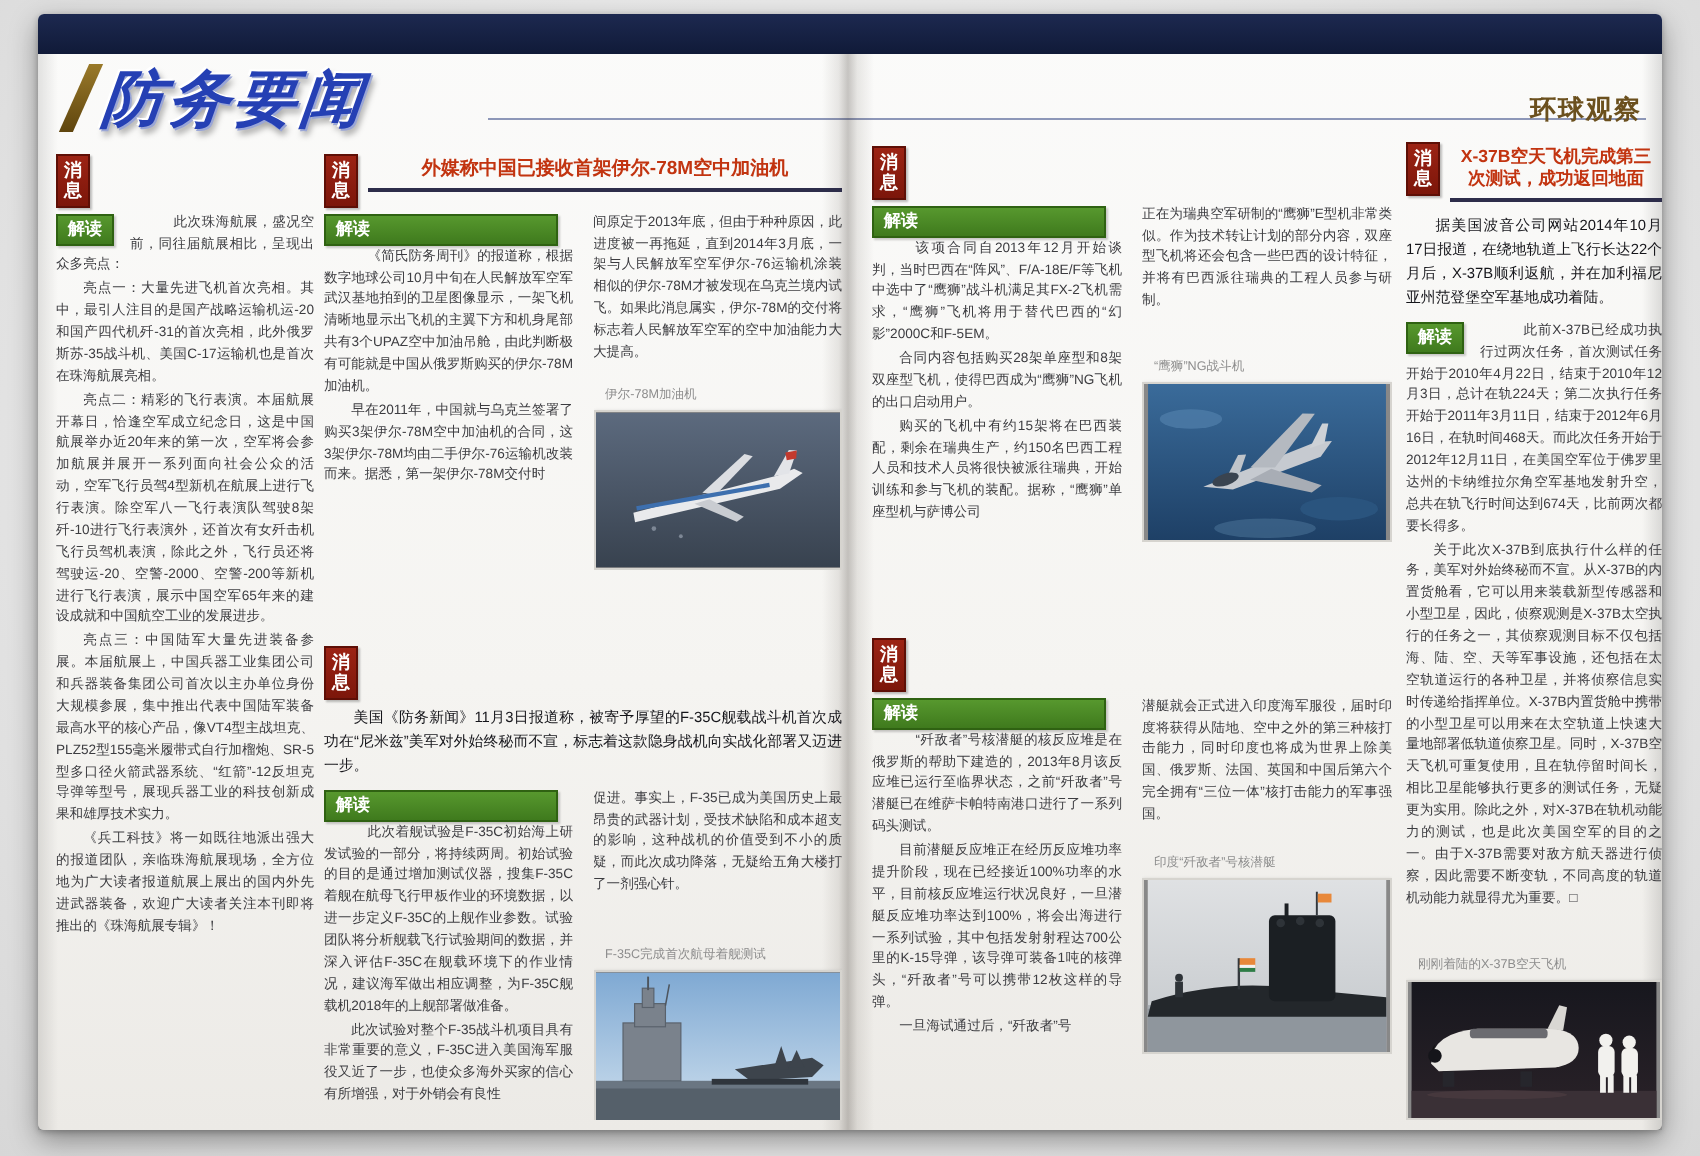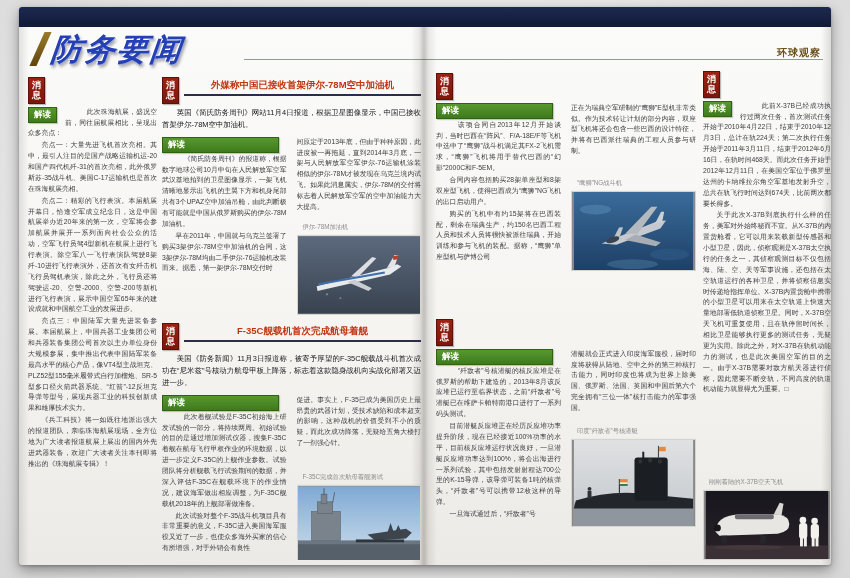--- a/index.html
+++ b/index.html
@@ -9,21 +9,21 @@
   #spread{position:absolute;left:19px;top:7px;width:812px;height:558px;border-radius:3px;
     background:linear-gradient(180deg,#fbfbfa 0%,#f5f4f1 60%,#eceae6 100%);
     box-shadow:0 5px 14px rgba(0,0,0,.38), 0 1px 3px rgba(0,0,0,.25);}
   #topbar{position:absolute;left:0;top:0;width:812px;height:20px;background:linear-gradient(180deg,#1d2950,#101a38);border-radius:3px 3px 0 0;}
   .slash{position:absolute;width:7px;height:34px;transform:skewX(-24deg);}
   #slash-gold{left:18px;top:25px;background:linear-gradient(180deg,#9a7a2a,#5f450e);}
   #logo{position:absolute;left:32px;top:22px;font-size:31px;font-weight:900;font-style:italic;
     letter-spacing:2px;color:#2540b4;transform:skewX(-6deg);
     text-shadow:-1px -1px 0 #ffffff,1px 1px 0 #9aa6d6,2px 3px 3px rgba(0,0,0,.35);}
   #head-line{position:absolute;left:225px;top:52px;width:579px;height:1px;background:#8d97b8;}
-  #section-label{position:absolute;right:10px;top:39px;font-size:10px;font-weight:bold;color:#6b501e;letter-spacing:1px;}
+  #section-label{position:absolute;right:10px;top:39px;font-size:13px;font-weight:bold;color:#6b501e;letter-spacing:1px;}
   #gutter{position:absolute;left:392px;top:20px;width:26px;height:538px;pointer-events:none;
     background:linear-gradient(90deg,rgba(0,0,0,0) 0%,rgba(60,50,40,.10) 32%,rgba(40,32,24,.25) 50%,rgba(60,50,40,.10) 68%,rgba(0,0,0,0) 100%);}
   .edge-shade{position:absolute;top:20px;height:538px;width:10px;pointer-events:none;}
   #edge-left{left:0;background:linear-gradient(90deg,rgba(0,0,0,.10),rgba(0,0,0,0));}
   #edge-right{right:0;background:linear-gradient(270deg,rgba(0,0,0,.12),rgba(0,0,0,0));}
 
   .art{position:absolute;overflow:hidden;}
   .art-head{display:flex;align-items:flex-start;margin-bottom:3px;}
   .badge-news{flex:none;width:13px;background:linear-gradient(180deg,#9c2314,#7c160a);border:1px solid #5e0f06;
     color:#fff;font-size:9px;font-weight:bold;line-height:1.15;text-align:center;padding:2px 1px;
@@ -77,21 +77,20 @@
         <p>亮点三：中国陆军大量先进装备参展。本届航展上，中国兵器工业集团公司和兵器装备集团公司首次以主办单位身份大规模参展，集中推出代表中国陆军装备最高水平的核心产品，像VT4型主战坦克、PLZ52型155毫米履带式自行加榴炮、SR-5型多口径火箭武器系统、“红箭”-12反坦克导弹等型号，展现兵器工业的科技创新成果和雄厚技术实力。</p>
         <p>《兵工科技》将一如既往地派出强大的报道团队，亲临珠海航展现场，全方位地为广大读者报道航展上展出的国内外先进武器装备，欢迎广大读者关注本刊即将推出的《珠海航展专辑》！</p>
       </div>
     </div>
 
     <div class="art" id="art-il78">
       <div class="art-head">
         <div class="badge-news">消息</div>
         <div class="head-title">外媒称中国已接收首架伊尔-78M空中加油机</div>
       </div>
-      <p class="intro">英国《简氏防务周刊》网站11月4日报道，根据卫星图像显示，中国已接收首架伊尔-78M空中加油机。</p>
       <div class="twocol" style="height:178px;">
         <div class="subcol bodytext">
           <span class="badge-analysis">解读</span>
           <p class="lead">《简氏防务周刊》的报道称，根据数字地球公司10月中旬在人民解放军空军武汉基地拍到的卫星图像显示，一架飞机清晰地显示出飞机的主翼下方和机身尾部共有3个UPAZ空中加油吊舱，由此判断极有可能就是中国从俄罗斯购买的伊尔-78M加油机。</p>
           <p>早在2011年，中国就与乌克兰签署了购买3架伊尔-78M空中加油机的合同，这3架伊尔-78M均由二手伊尔-76运输机改装而来。据悉，第一架伊尔-78M交付时</p>
         </div>
         <div class="subcol bodytext">
           <p style="text-indent:0;">间原定于2013年底，但由于种种原因，此进度被一再拖延，直到2014年3月底，一架与人民解放军空军伊尔-76运输机涂装相似的伊尔-78M才被发现在乌克兰境内试飞。如果此消息属实，伊尔-78M的交付将标志着人民解放军空军的空中加油能力大大提高。</p>
           <div class="caption cap-auto">伊尔-78M加油机</div>
           <svg class="photo" viewBox="0 0 127 80" width="127" height="80" xmlns="http://www.w3.org/2000/svg">
@@ -113,23 +112,22 @@
             <circle cx="30" cy="60" r="1.2" fill="#7d8795"></circle>
               <circle cx="44" cy="64" r="1" fill="#7d8795"></circle>
           </svg>
         </div>
       </div>
     </div>
 
     <div class="art" id="art-f35c">
       <div class="art-head">
         <div class="badge-news">消息</div>
-        <div class="head-title">F-35C舰载机首次完成航母着舰</div>
-      </div>
-      <p class="intro">美国《防务新闻》11月3日报道称，被寄予厚望的F-35C舰载战斗机首次成功在“尼米兹”号核动力航母甲板上降落，标志着这款隐身战机向实战化部署又迈进一步。</p>
+      </div>
+      <p class="intro">美国《防务新闻》11月3日报道称，被寄予厚望的F-35C舰载战斗机首次成功在“尼米兹”美军对外始终秘而不宣，标志着这款隐身战机向实战化部署又迈进一步。</p>
       <div class="twocol" style="height:168px;">
         <div class="subcol bodytext">
           <span class="badge-analysis">解读</span>
           <p class="lead">此次着舰试验是F-35C初始海上研发试验的一部分，将持续两周。初始试验的目的是通过增加测试仪器，搜集F-35C着舰在航母飞行甲板作业的环境数据，以进一步定义F-35C的上舰作业参数。试验团队将分析舰载飞行试验期间的数据，并深入评估F-35C在舰载环境下的作业情况，建议海军做出相应调整，为F-35C舰载机2018年的上舰部署做准备。</p>
           <p>此次试验对整个F-35战斗机项目具有非常重要的意义，F-35C进入美国海军服役又近了一步，也使众多海外买家的信心有所增强，对于外销会有良性</p>
         </div>
         <div class="subcol bodytext">
           <p style="text-indent:0;">促进。事实上，F-35已成为美国历史上最昂贵的武器计划，受技术缺陷和成本超支的影响，这种战机的价值受到不小的质疑，而此次成功降落，无疑给五角大楼打了一剂强心针。</p>
           <div class="caption cap-auto">F-35C完成首次航母着舰测试</div>
           <svg class="photo" viewBox="0 0 127 78" width="127" height="78" xmlns="http://www.w3.org/2000/svg">
@@ -241,21 +239,23 @@
             <circle cx="16" cy="50" r="2" fill="#2e3338"></circle>
             <rect x="14" y="52" width="4" height="8" fill="#2e3338"></rect>
           </svg>
         </div>
       </div>
     </div>
 
     <div class="art" id="art-x37b">
       <div class="art-head">
         <div class="badge-news">消息</div>
-      </div>
+        <div class="head-title small">X-37B空天飞机完成第三次测试，成功返回地面</div>
+      </div>
+      <p class="intro">据美国波音公司网站2014年10月17日报道，在绕地轨道上飞行长达22个月后，X-37B顺利返航，并在加利福尼亚州范登堡空军基地成功着陆。</p>
       <div class="bodytext" style="flex:1 1 auto;">
         <span class="badge-analysis">解读</span>
         <p class="lead">此前X-37B已经成功执行过两次任务，首次测试任务开始于2010年4月22日，结束于2010年12月3日，总计在轨224天；第二次执行任务开始于2011年3月11日，结束于2012年6月16日，在轨时间468天。而此次任务开始于2012年12月11日，在美国空军位于佛罗里达州的卡纳维拉尔角空军基地发射升空，总共在轨飞行时间达到674天，比前两次都要长得多。</p>
         <p>关于此次X-37B到底执行什么样的任务，美军对外始终秘而不宣。从X-37B的内置货舱看，它可以用来装载新型传感器和小型卫星，因此，侦察观测是X-37B太空执行的任务之一，其侦察观测目标不仅包括海、陆、空、天等军事设施，还包括在太空轨道运行的各种卫星，并将侦察信息实时传递给指挥单位。X-37B内置货舱中携带的小型卫星可以用来在太空轨道上快速大量地部署低轨道侦察卫星。同时，X-37B空天飞机可重复使用，且在轨停留时间长，相比卫星能够执行更多的测试任务，无疑更为实用。除此之外，对X-37B在轨机动能力的测试，也是此次美国空军的目的之一。由于X-37B需要对敌方航天器进行侦察，因此需要不断变轨，不同高度的轨道机动能力就显得尤为重要。□</p>
       </div>
       <div class="caption">刚刚着陆的X-37B空天飞机</div>
       <svg class="photo" viewBox="0 0 126 70" width="126" height="70" xmlns="http://www.w3.org/2000/svg">
         <defs>
             <linearGradient id="night" x1="0" y1="0" x2="0" y2="1">
           <stop offset="0" stop-color="#17171e"></stop>

